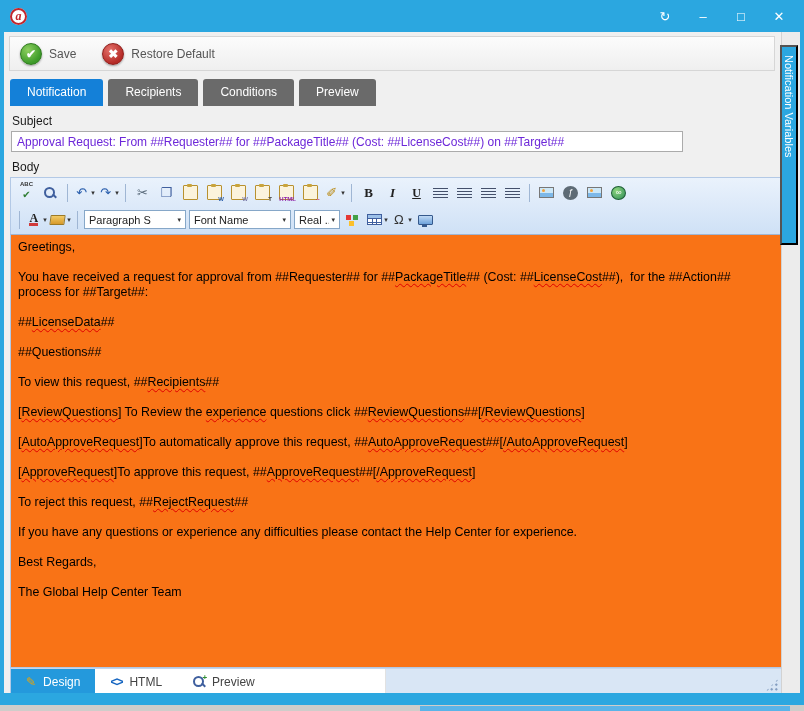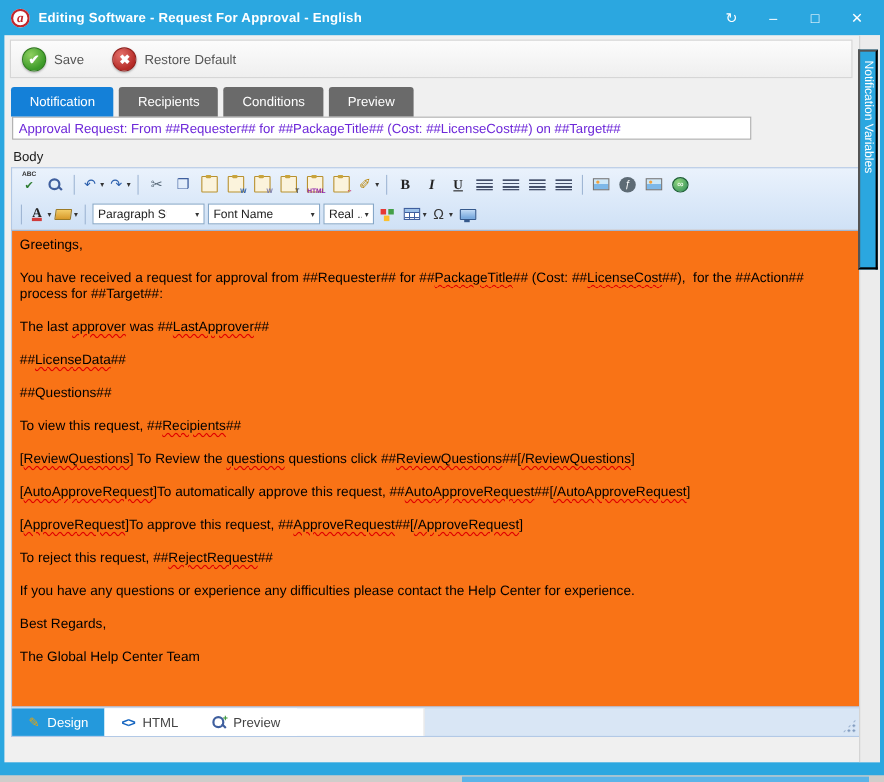--- a/index.html
+++ b/index.html
@@ -111,21 +111,20 @@
   .below-accent { position:absolute; left:420px; bottom:0; width:370px; height:5px; background:#5AB4E8; }
 </style>
 </head>
 <body>
 
 <div class="screen">
   <div class="dialog">
 
     <div class="titlebar">
       <span class="app-icon">a</span>
-      <span class="title-text">Editing Software - Request For Approval - English</span>
       <span class="win-controls">
         <button class="win-btn">
             <span>↻</span>
           </button>
         <button class="win-btn">
             <span>–</span>
           </button>
         <button class="win-btn">
             <span>□</span>
           </button>
@@ -148,20 +147,21 @@
         </button>
       </div>
 
       <div class="main-tabs">
         <button class="mtab active">Notification</button>
         <button class="mtab">Recipients</button>
         <button class="mtab">Conditions</button>
         <button class="mtab">Preview</button>
       </div>
 
+      <div class="field-label">Subject</div>
       <input class="subject-input" type="text" value="Approval Request: From ##Requester## for ##PackageTitle## (Cost: ##LicenseCost##) on ##Target##" style="">
 
       <div class="field-label">Body</div>
 
       <div class="editor">
         <div class="ed-toolbar">
           <div class="ed-row" id="ed-row1">
               <button class="tbtn">
                 <span class="icon-wrap">
                   <span class="top-label">ABC</span>
@@ -315,25 +315,24 @@
               </button>
               <button class="tbtn">
                 <span class="icon-wrap monitor"></span>
               </button>
             </div>
         </div>
 
         <div class="ed-body">
             <p><span>Greetings,</span></p>
             <p><span>You have received a request for approval from ##Requester## for ##</span><span class="err">PackageTitle</span><span>## (Cost: ##</span><span class="err">LicenseCost</span><span>##),  for the ##Action## process for ##Target##:</span></p>
-            <p><span>The last </span><span class="err">approver</span><span> was ##</span><span class="err">LastApprover</span><span>##</span></p>
             <p><span>##</span><span class="err">LicenseData</span><span>##</span></p>
             <p><span>##Questions##</span></p>
             <p><span>To view this request, ##</span><span class="err">Recipients</span><span>##</span></p>
-            <p><span>[</span><span class="err">ReviewQuestions</span><span>] To Review the </span><span class="err">questions</span><span> questions click ##</span><span class="err">ReviewQuestions</span><span>##[</span><span class="err">/ReviewQuestions</span><span>]</span></p>
+            <p><span>[</span><span class="err">ReviewQuestions</span><span>] To Review the </span><span class="err">experience</span><span> questions click ##</span><span class="err">ReviewQuestions</span><span>##[</span><span class="err">/ReviewQuestions</span><span>]</span></p>
             <p><span>[</span><span class="err">AutoApproveRequest</span><span>]To automatically approve this request, ##</span><span class="err">AutoApproveRequest</span><span>##[</span><span class="err">/AutoApproveRequest</span><span>]</span></p>
             <p><span>[</span><span class="err">ApproveRequest</span><span>]To approve this request, ##</span><span class="err">ApproveRequest</span><span>##[</span><span class="err">/ApproveRequest</span><span>]</span></p>
             <p><span>To reject this request, ##</span><span class="err">RejectRequest</span><span>##</span></p>
             <p><span>If you have any questions or experience any difficulties please contact the Help Center for experience.</span></p>
             <p><span>Best Regards,</span></p>
             <p><span>The Global Help Center Team</span></p>
           </div>
 
         <div class="ed-bottom">
           <div class="btab-strip">

